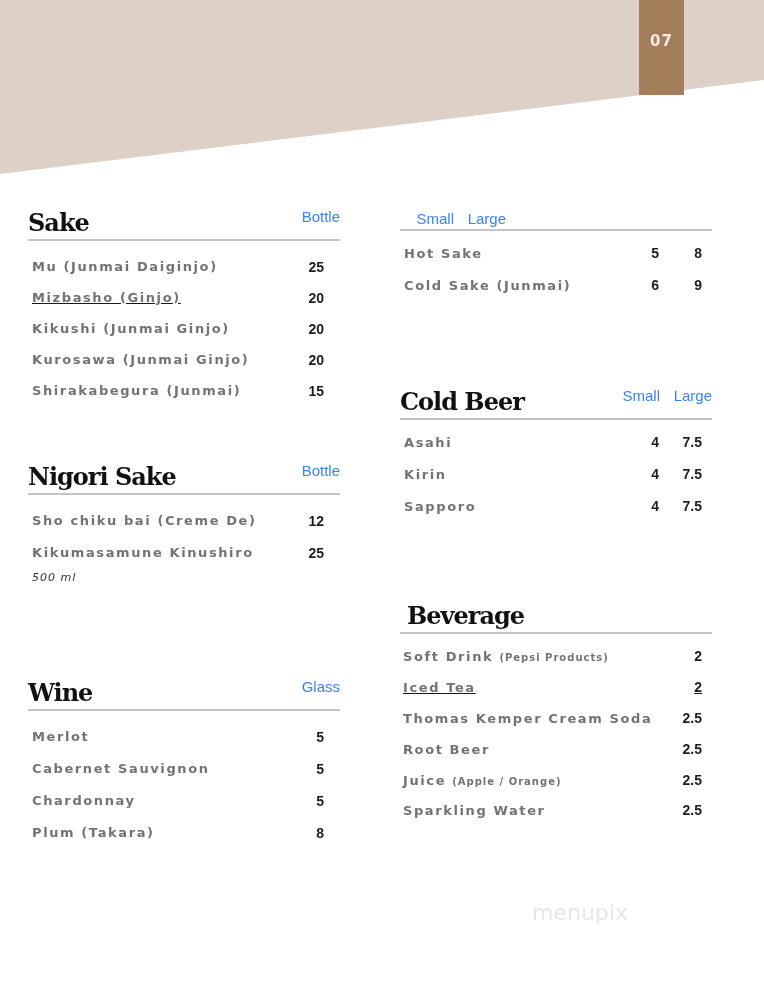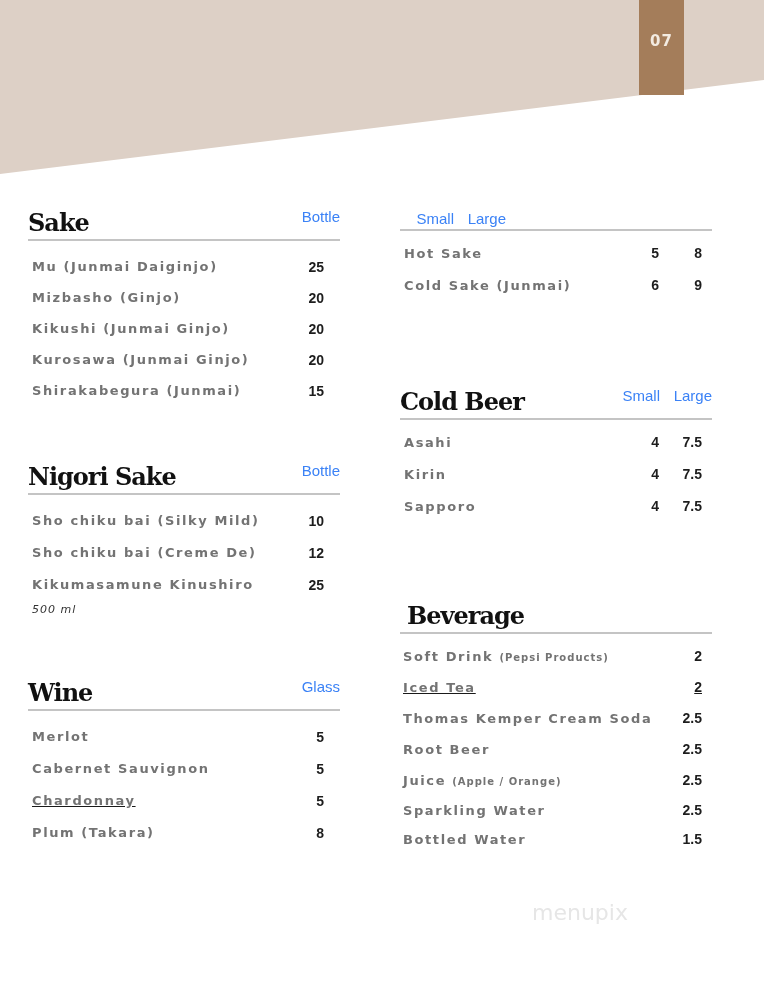--- a/index.html
+++ b/index.html
@@ -61,21 +61,21 @@
     <span class="sec-title">Sake</span>
     <div class="col-heads">
         <span class="col-head" style="width:46px;">Bottle</span>
       </div>
   </div>
   <div class="rows" style="margin-top:18px;">
     <div class="row" style="height:31px;">
       <span class="item-name" style="padding-left:4px;">Mu (Junmai Daiginjo)</span>
       <span class="price" style="width:296px; position:absolute; left:0;">25</span>
     </div>
-    <div class="row" style="height:31px;">
+    <div class="row" style="height:31px;text-decoration:underline;">
       <span class="item-name" style="padding-left:4px;">Mizbasho (Ginjo)</span>
       <span class="price" style="width:296px; position:absolute; left:0;">20</span>
     </div>
     <div class="row" style="height:31px;">
       <span class="item-name" style="padding-left:4px;">Kikushi (Junmai Ginjo)</span>
       <span class="price" style="width:296px; position:absolute; left:0;">20</span>
     </div>
     <div class="row" style="height:31px;">
       <span class="item-name" style="padding-left:4px;">Kurosawa (Junmai Ginjo)</span>
       <span class="price" style="width:296px; position:absolute; left:0;">20</span>
@@ -88,24 +88,20 @@
 </div>
 
 <div class="section" style="left:28px; top:462px; width:312px;">
   <div class="sec-head">
     <span class="sec-title">Nigori Sake</span>
     <div class="col-heads">
         <span class="col-head" style="width:46px;">Bottle</span>
       </div>
   </div>
   <div class="rows" style="margin-top:18px;">
-    <div class="row" style="height:32px;">
-      <span class="item-name" style="padding-left:4px;">Sho chiku bai (Silky Mild)</span>
-      <span class="price" style="width:296px; position:absolute; left:0;">10</span>
-    </div>
     <div class="row" style="height:32px;">
       <span class="item-name" style="padding-left:4px;">Sho chiku bai (Creme De)</span>
       <span class="price" style="width:296px; position:absolute; left:0;">12</span>
     </div>
     <div class="row" style="height:20px;">
       <span class="item-name" style="padding-left:4px;">Kikumasamune Kinushiro</span>
       <span class="price" style="width:296px; position:absolute; left:0;">25</span>
     </div>
     <div class="sub-note">500 ml</div>
   </div>
@@ -120,21 +116,21 @@
   </div>
   <div class="rows" style="margin-top:18px;">
     <div class="row" style="height:32px;">
       <span class="item-name" style="padding-left:4px;">Merlot</span>
       <span class="price" style="width:296px; position:absolute; left:0;">5</span>
     </div>
     <div class="row" style="height:32px;">
       <span class="item-name" style="padding-left:4px;">Cabernet Sauvignon</span>
       <span class="price" style="width:296px; position:absolute; left:0;">5</span>
     </div>
-    <div class="row" style="height:32px;text-decoration:underline;">
+    <div class="row" style="height:32px;">
       <span class="item-name" style="padding-left:4px;">Chardonnay</span>
       <span class="price" style="width:296px; position:absolute; left:0;">5</span>
     </div>
     <div class="row" style="height:32px;">
       <span class="item-name" style="padding-left:4px;">Plum (Takara)</span>
       <span class="price" style="width:296px; position:absolute; left:0;">8</span>
     </div>
   </div>
 </div>
 
@@ -217,24 +213,20 @@
       <span class="item-name" style="padding-left:3px;">Root Beer</span>
       <span class="price" style="width:44px; padding-right:10px;">2.5</span>
     </div>
     <div class="row" style="height:30px;">
       <span class="item-name" style="padding-left:3px;"><span>Juice</span> <span class="item-note">(Apple / Orange)</span></span>
       <span class="price" style="width:44px; padding-right:10px;">2.5</span>
     </div>
     <div class="row" style="height:29px;">
       <span class="item-name" style="padding-left:3px;">Sparkling Water</span>
       <span class="price" style="width:44px; padding-right:10px;">2.5</span>
-    </div>
-    <div class="row" style="height:30px;">
-      <span class="item-name" style="padding-left:3px;">Bottled Water</span>
-      <span class="price" style="width:44px; padding-right:10px;">1.5</span>
     </div>
   </div>
 </div>
 
 <div class="watermark">menupix</div>
 
 <style>
   
   .section .row { position: relative; }
 </style>

